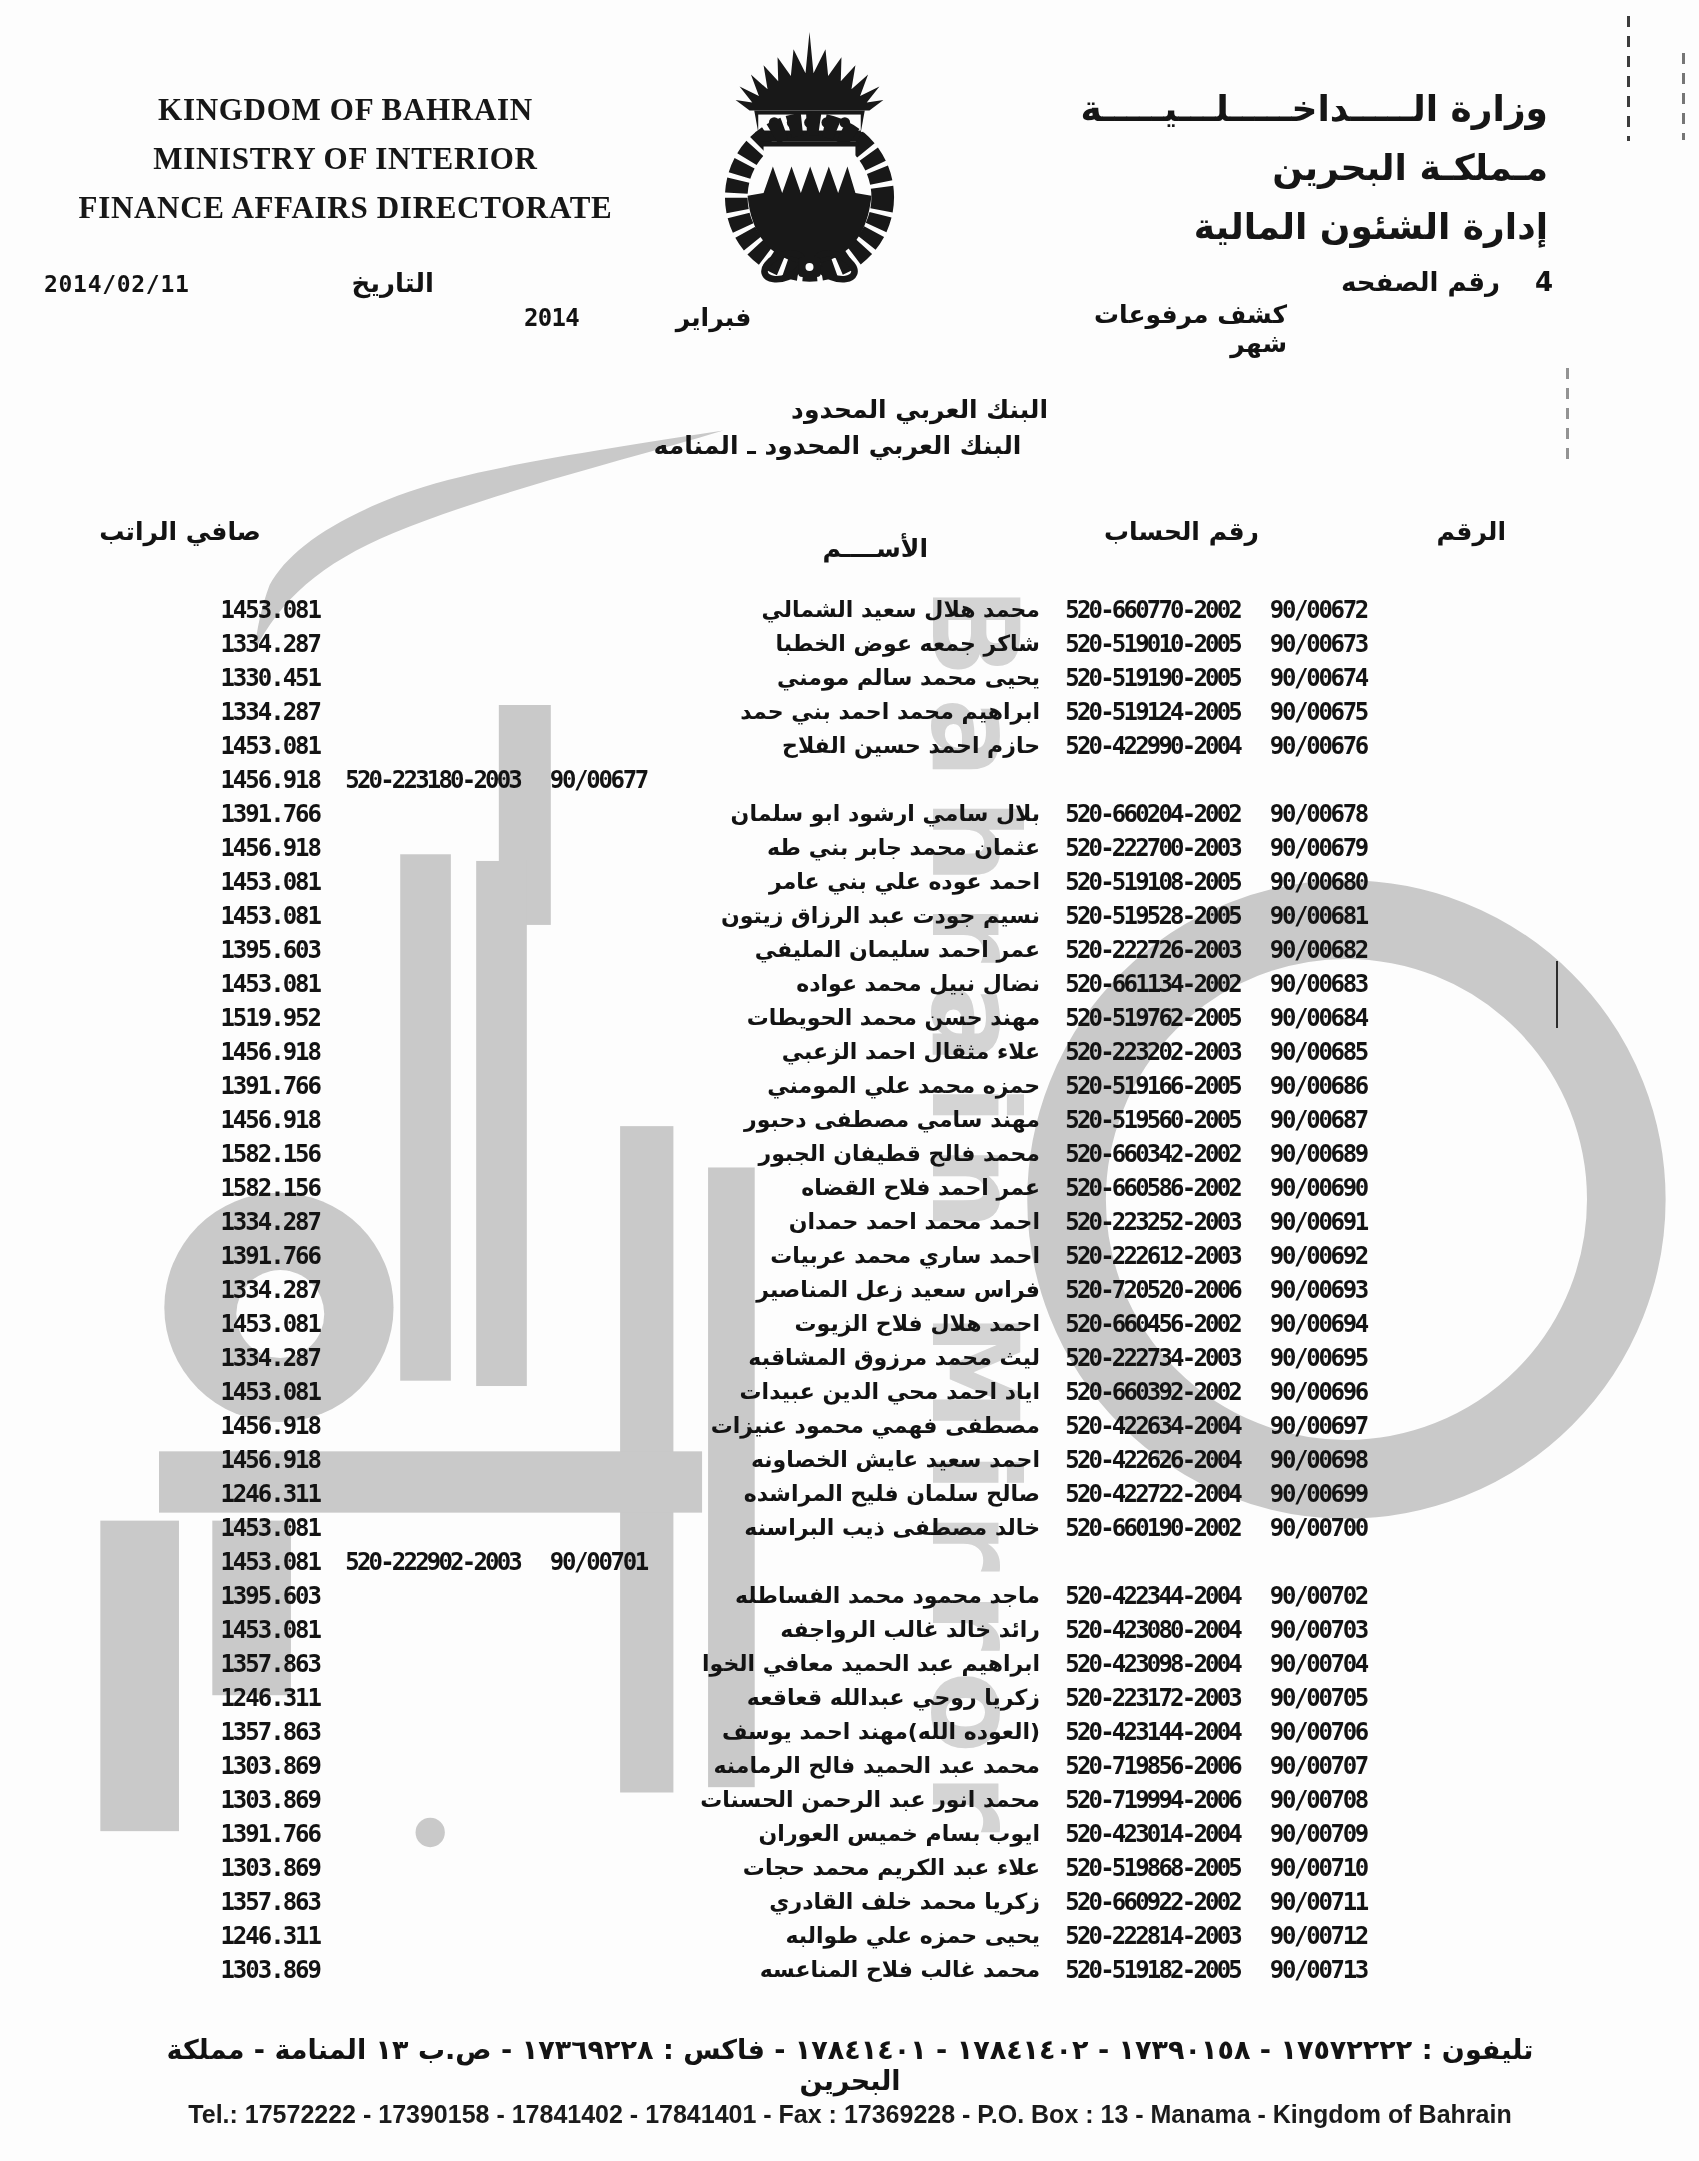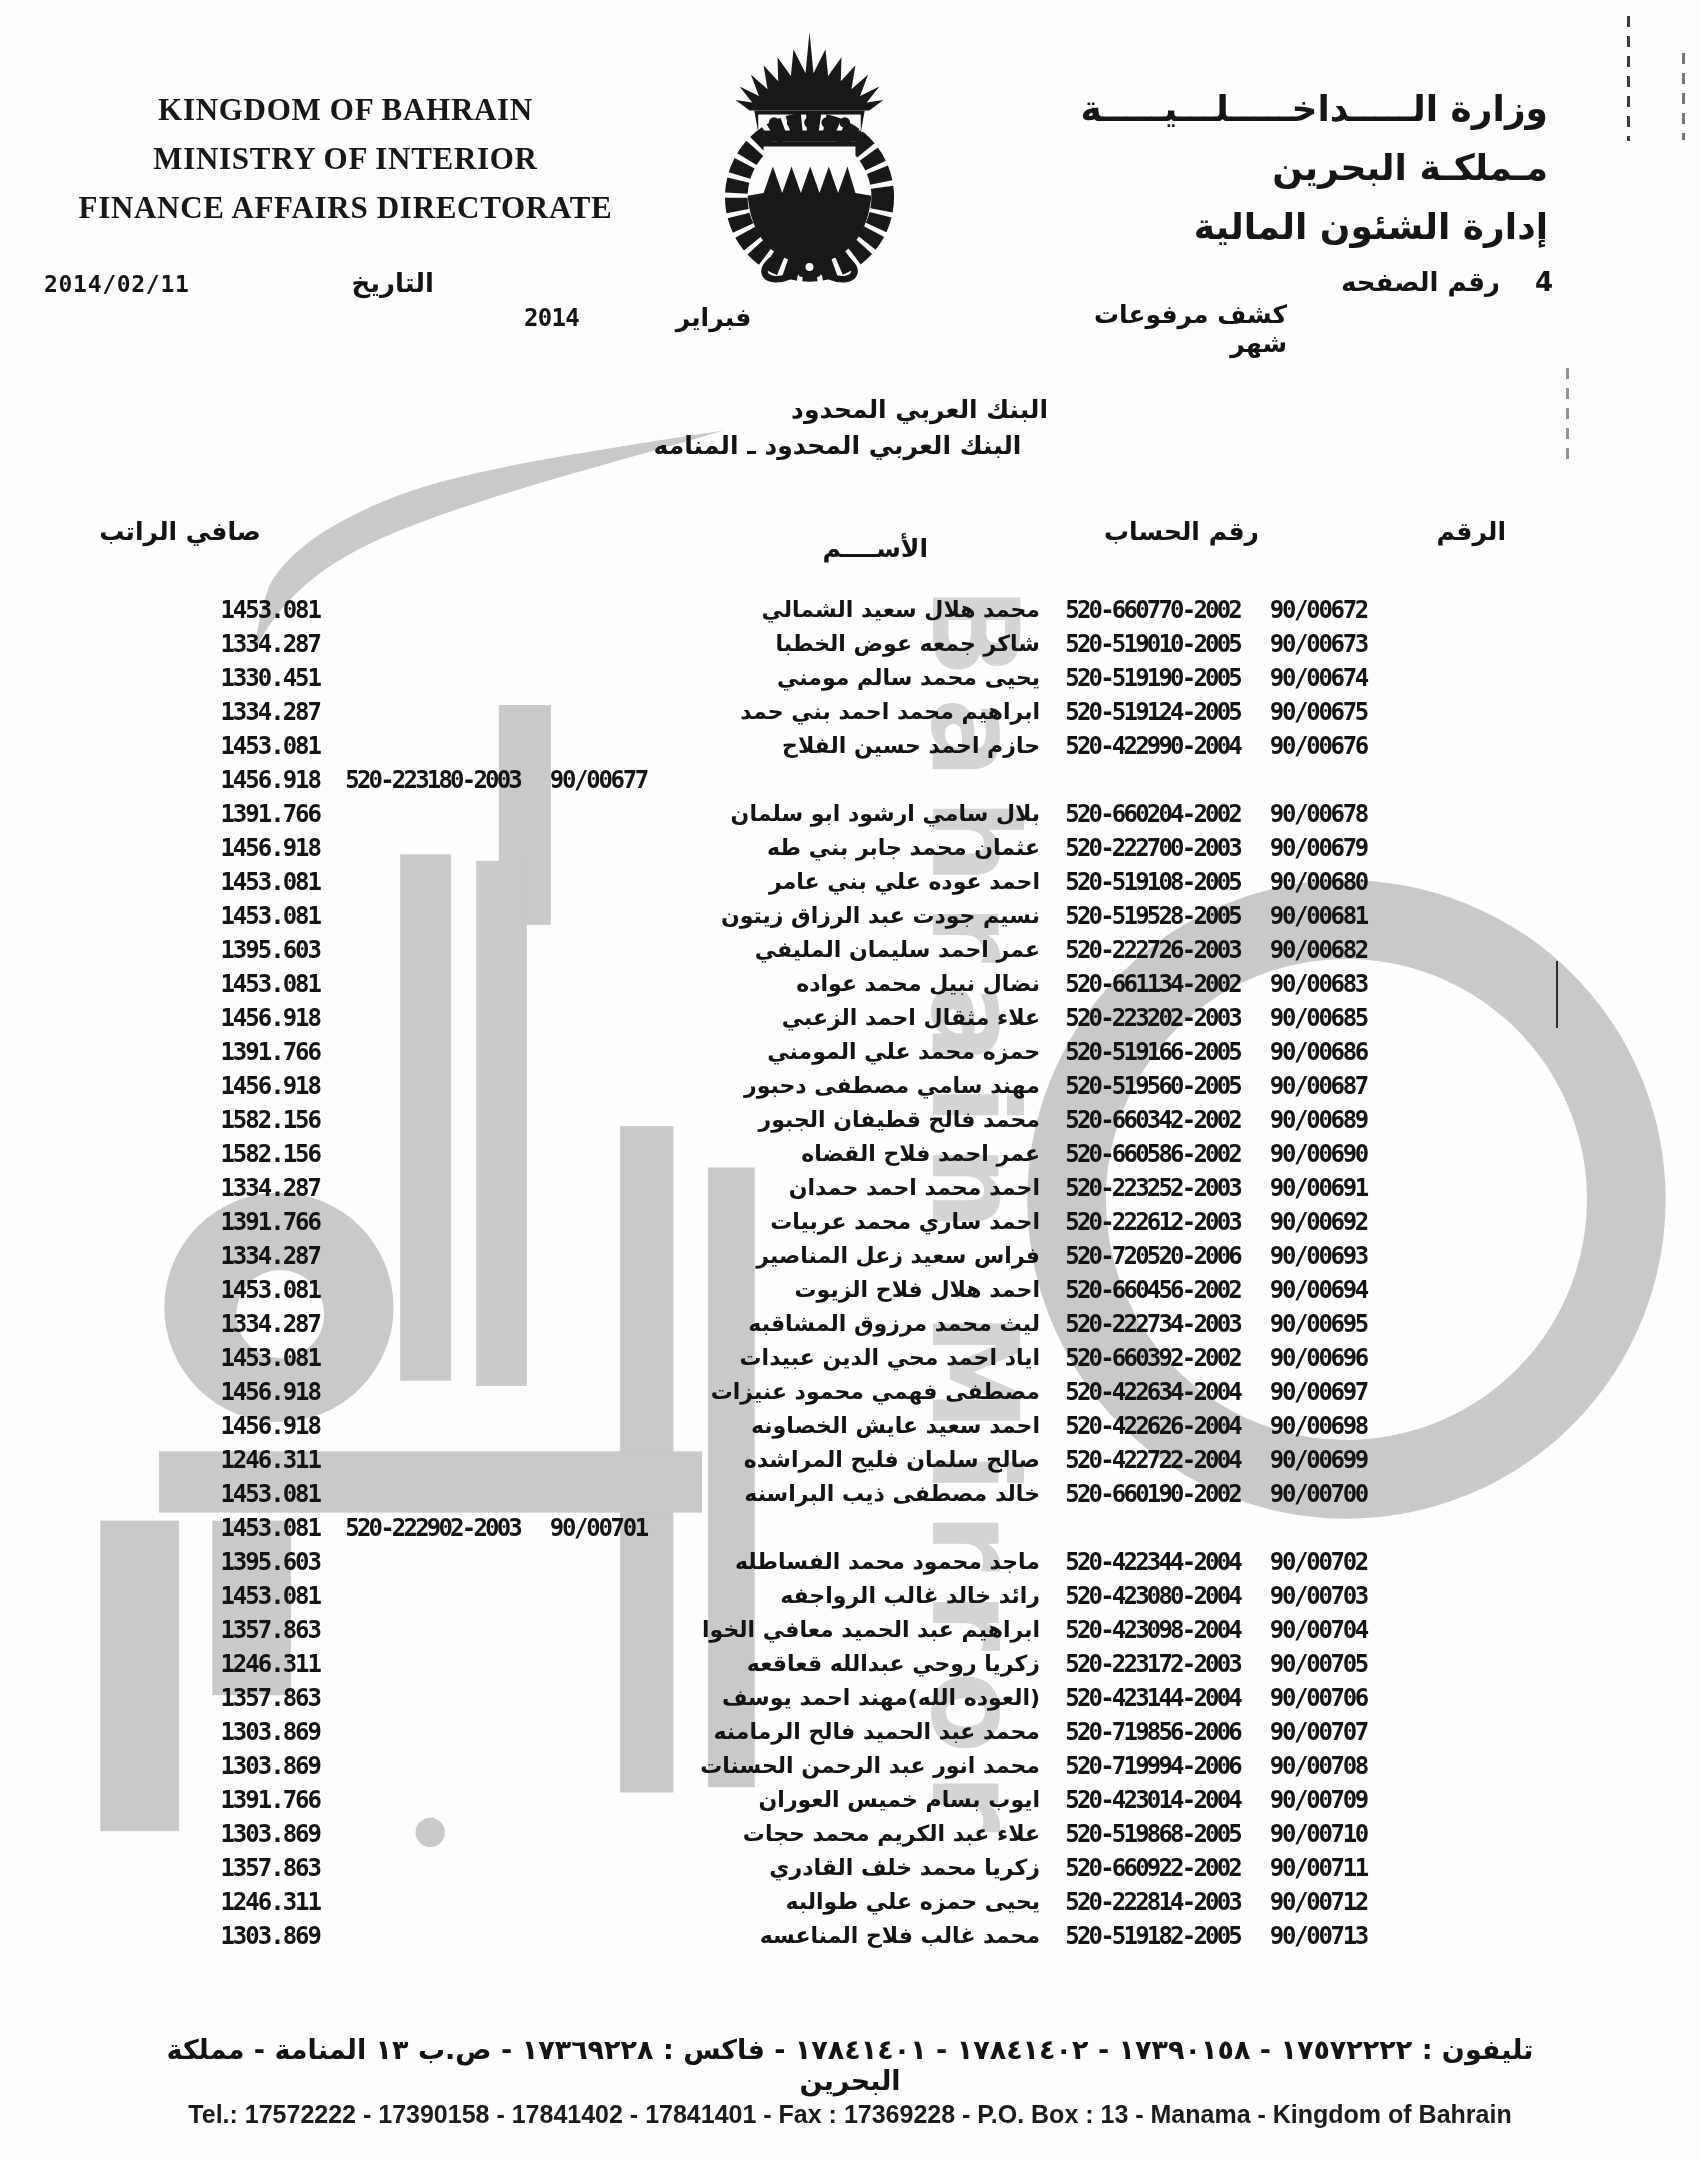--- a/index.html
+++ b/index.html
@@ -221,20 +221,26 @@
       <div class="cell c-num">90/00682</div>
     </div>
 
     <div class="row">
       <div class="cell c-salary">1453.081</div>
       <div class="cell c-name">نضال نبيل محمد عواده</div>
       <div class="cell c-account">520-661134-2002</div>
       <div class="cell c-num">90/00683</div>
     </div>
 
+    <div class="row">
+      <div class="cell c-salary">1519.952</div>
+      <div class="cell c-name">مهند حسن محمد الحويطات</div>
+      <div class="cell c-account">520-519762-2005</div>
+      <div class="cell c-num">90/00684</div>
+    </div>
 
     <div class="row">
       <div class="cell c-salary">1456.918</div>
       <div class="cell c-name">علاء مثقال احمد الزعبي</div>
       <div class="cell c-account">520-223202-2003</div>
       <div class="cell c-num">90/00685</div>
     </div>
 
     <div class="row">
       <div class="cell c-salary">1391.766</div>

